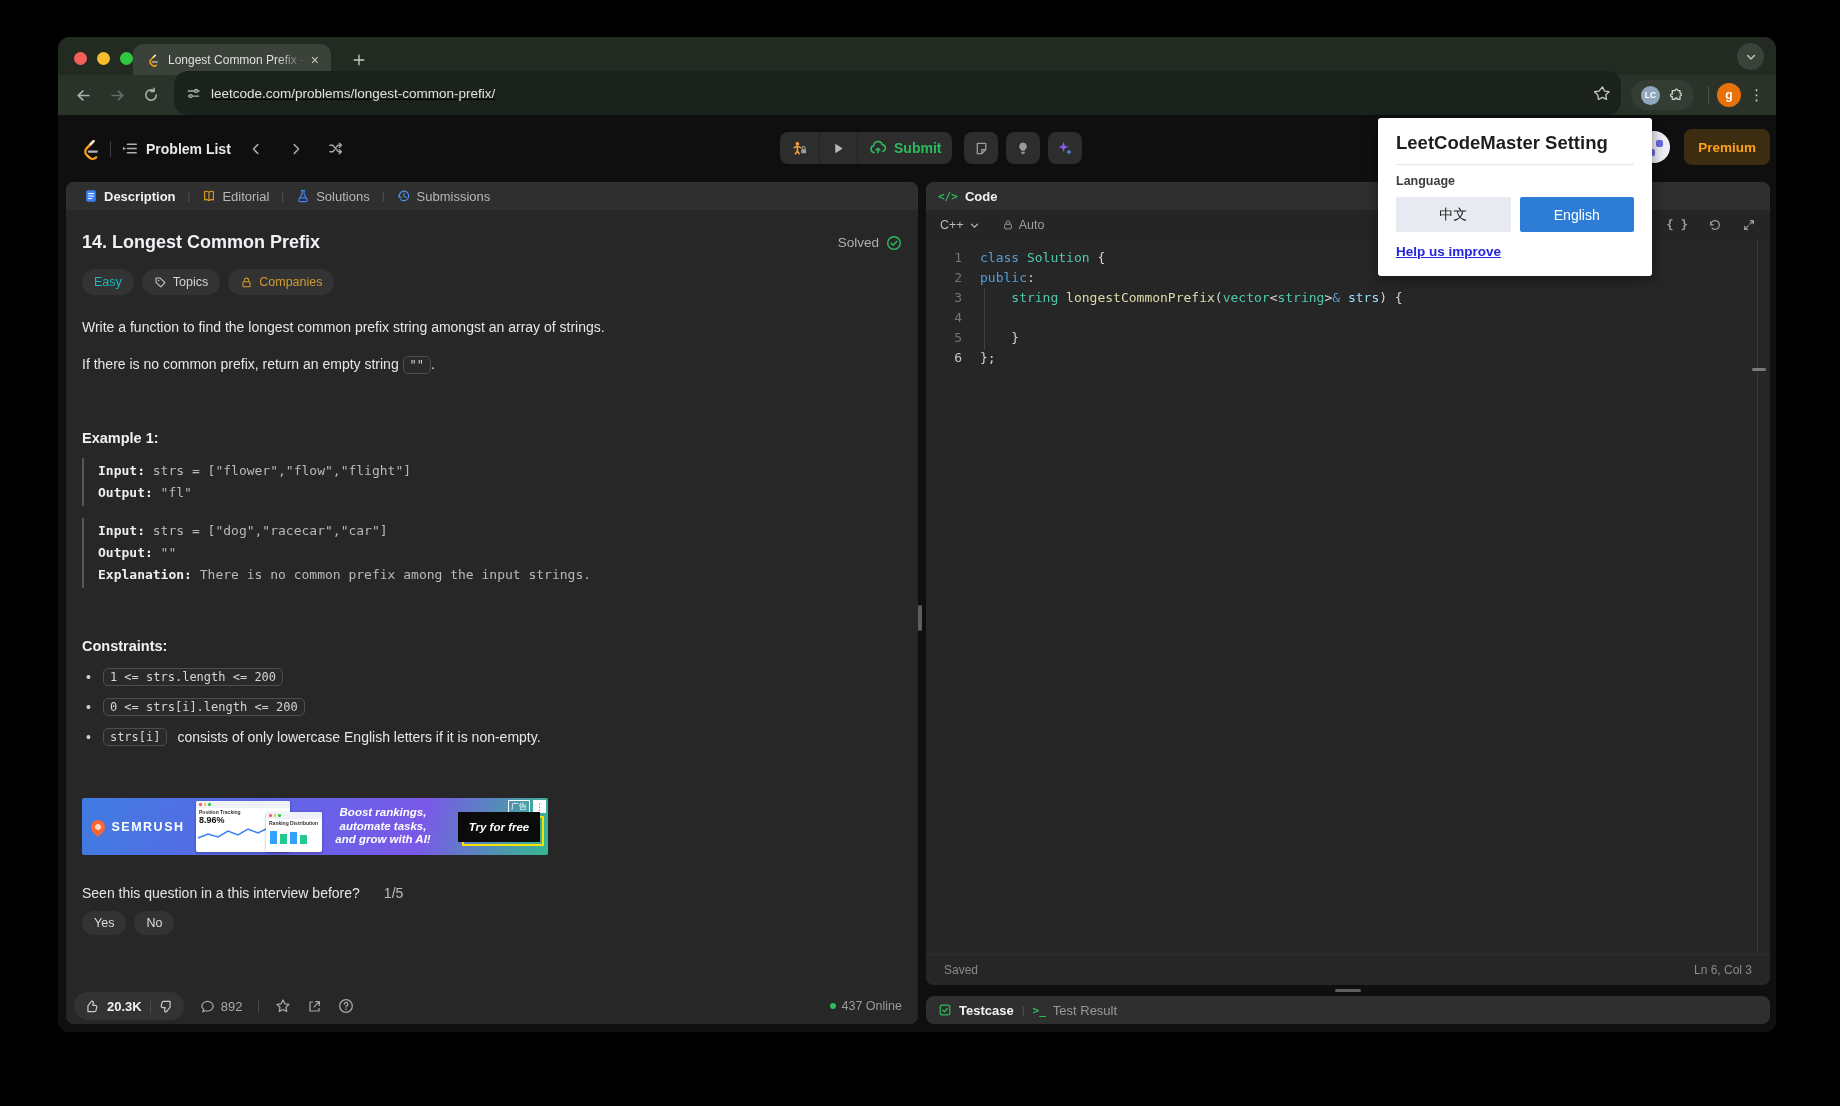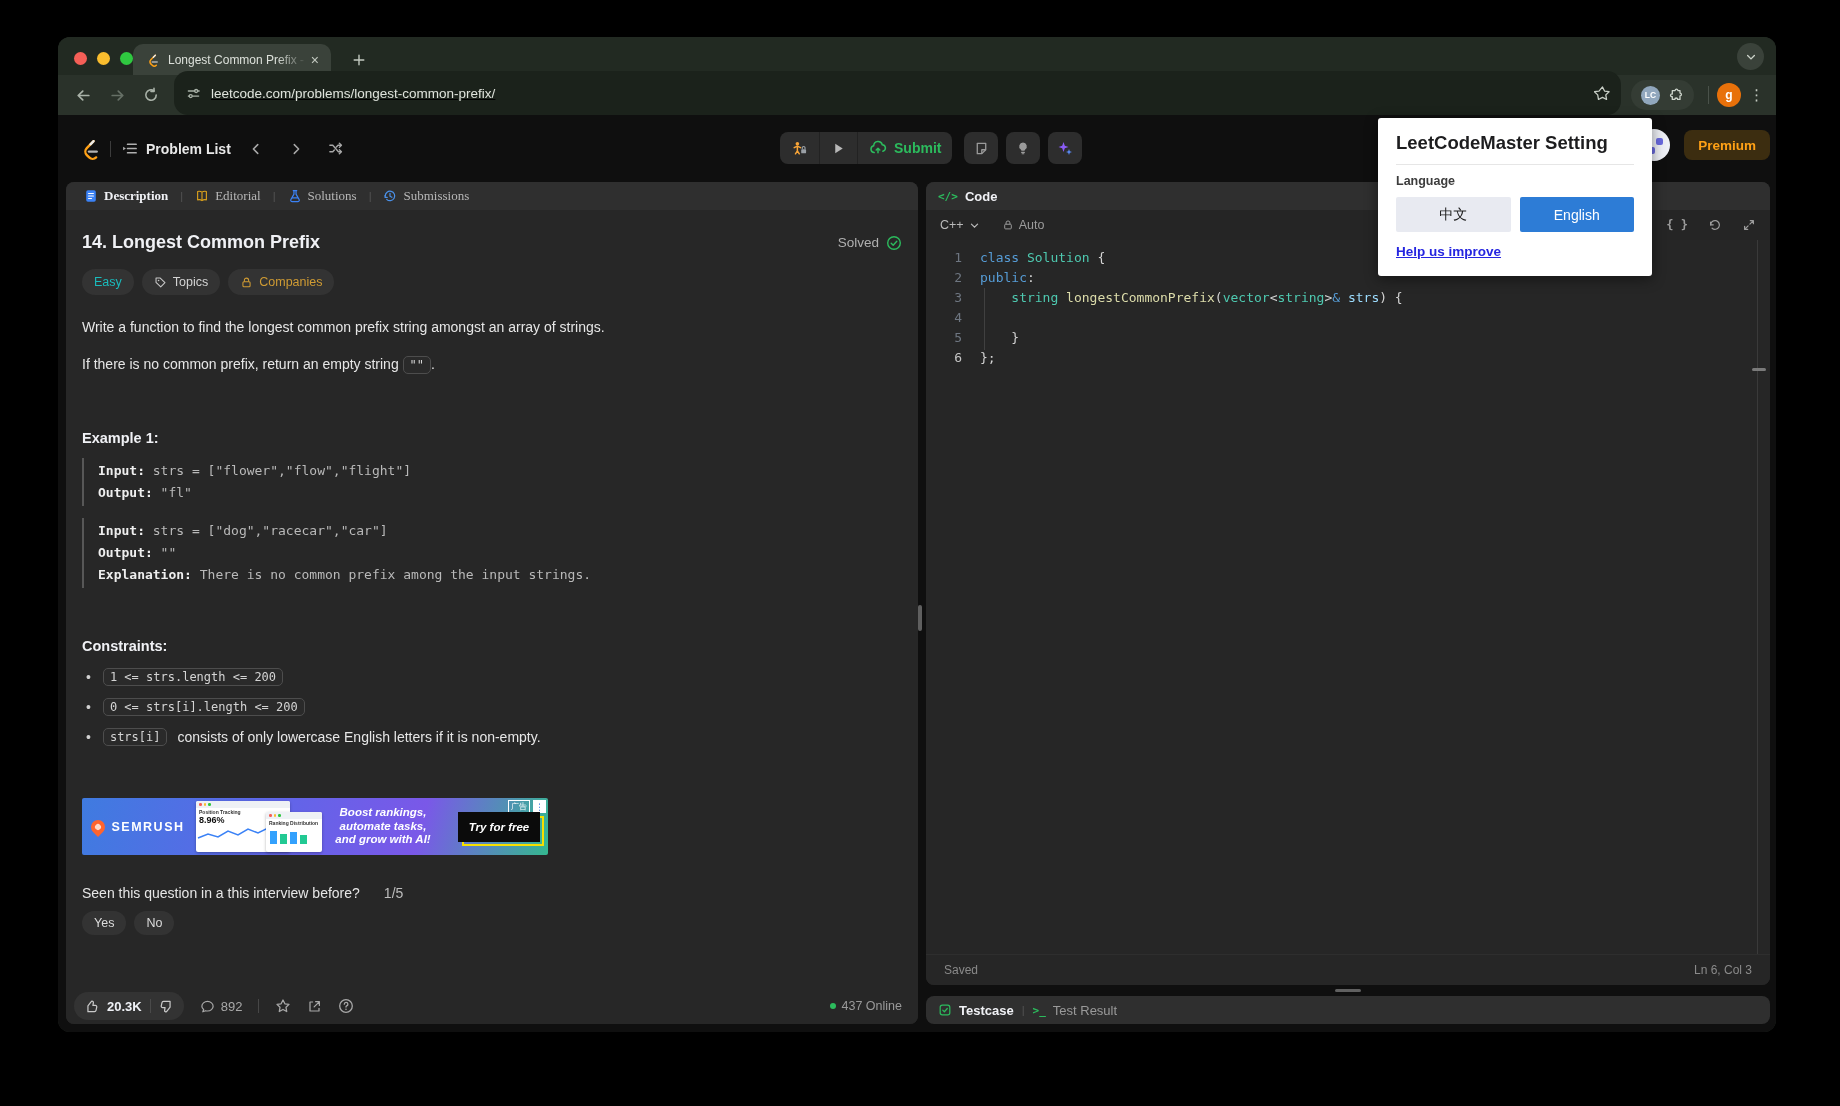--- a/index.html
+++ b/index.html
@@ -43,27 +43,27 @@
   .lc-arrow{width:30px;height:30px;display:flex;align-items:center;justify-content:center;}
   .lc-center{position:absolute;left:722px;top:17px;display:flex;align-items:center;gap:8px;}
   .btn-group{display:flex;background:#2d2d2d;border-radius:8px;overflow:hidden;height:32px;}
   .btn-group>div{display:flex;align-items:center;justify-content:center;padding:0 11px;}
   .btn-group>div+div{border-left:1px solid #222;}
   .submit-btn{color:#2cbb5d;font-size:14px;font-weight:600;gap:7px;}
   .sq-btn{width:34px;height:32px;background:#2d2d2d;border-radius:8px;display:flex;align-items:center;justify-content:center;color:#9a9a9a;}
   .lc-right{position:absolute;right:6px;top:14px;display:flex;align-items:center;gap:14px;}
   .user-avatar{width:32px;height:32px;border-radius:50%;background:#eef0f6;position:relative;overflow:hidden;}
   .user-avatar i{position:absolute;width:7px;height:7px;border-radius:2px;background:#6a6adf;}
-  .premium-btn{height:30px;padding:0 14px;border-radius:8px;background:#3c2d10;color:#ffa116;
+  .premium-btn{height:36px;padding:0 14px;border-radius:8px;background:#3c2d10;color:#ffa116;
        font-size:13.5px;font-weight:600;display:flex;align-items:center;}
   
   .panel{background:#272727;border-radius:8px;overflow:hidden;box-sizing:border-box;}
   .left-panel{position:absolute;left:8px;top:67px;width:852px;height:842px;}
   .panel-tabs{height:28px;background:#2f2f2f;display:flex;align-items:center;padding-left:12px;gap:6px;font-size:13px;}
-  .ptab{display:flex;align-items:center;gap:6px;padding:0 6px;color:#b7b7b7;font-family:Liberation Serif, serif;}
+  .ptab{display:flex;align-items:center;gap:6px;padding:0 6px;color:#b7b7b7;}
   .ptab.active{color:#f0f1f5;font-weight:700;}
   .ptab-sep{color:#555;font-size:11px;}
   .panel-body{position:relative;padding:0 16px;height:778px;overflow:hidden;}
   .title-row{display:flex;align-items:center;justify-content:space-between;margin-top:22px;}
   .q-title{font-size:18px;font-weight:600;color:#f0f1f5;}
   .solved{display:flex;align-items:center;gap:7px;color:#b0b0b0;font-size:13.5px;}
   .badges{display:flex;gap:8px;margin-top:16px;}
   .badge{height:26px;border-radius:13px;background:#333333;display:flex;align-items:center;gap:6px;
        padding:0 12px;font-size:12.5px;color:#d4d4d4;}
   .badge.easy{color:#1abbbc;}

